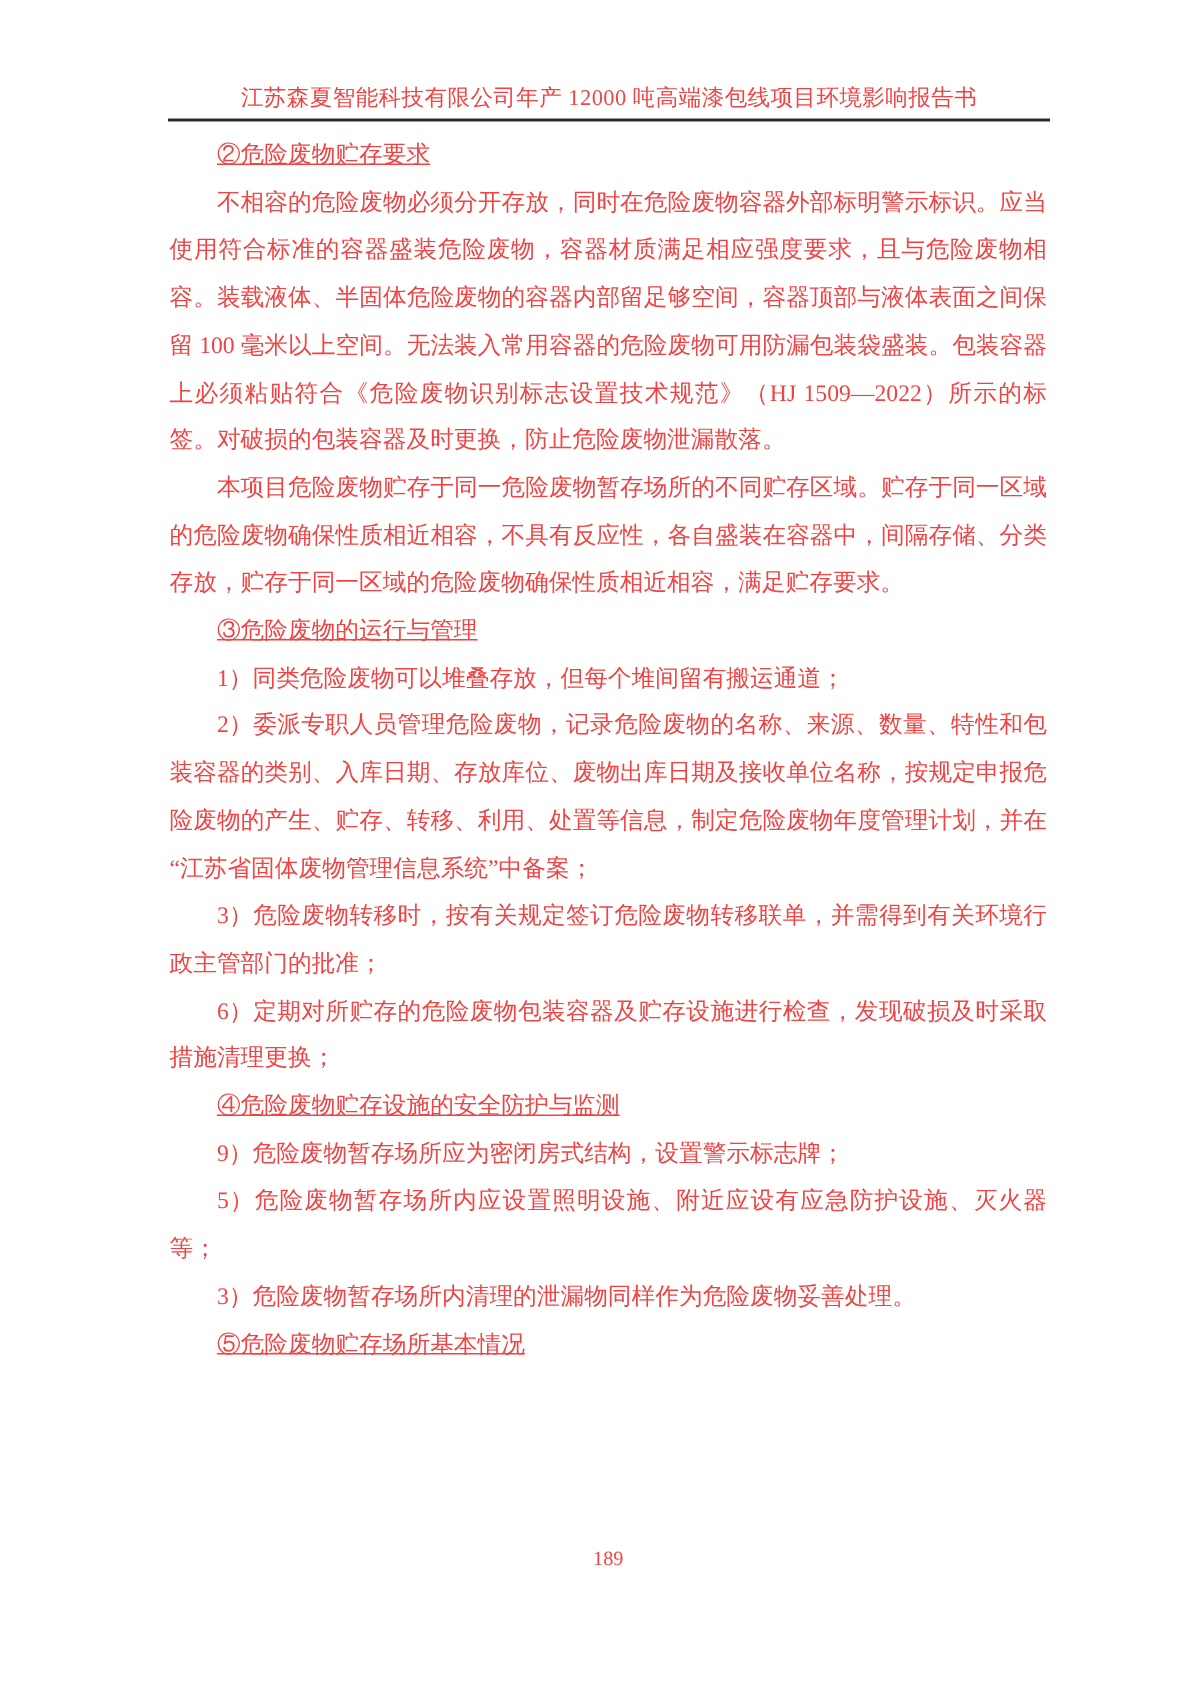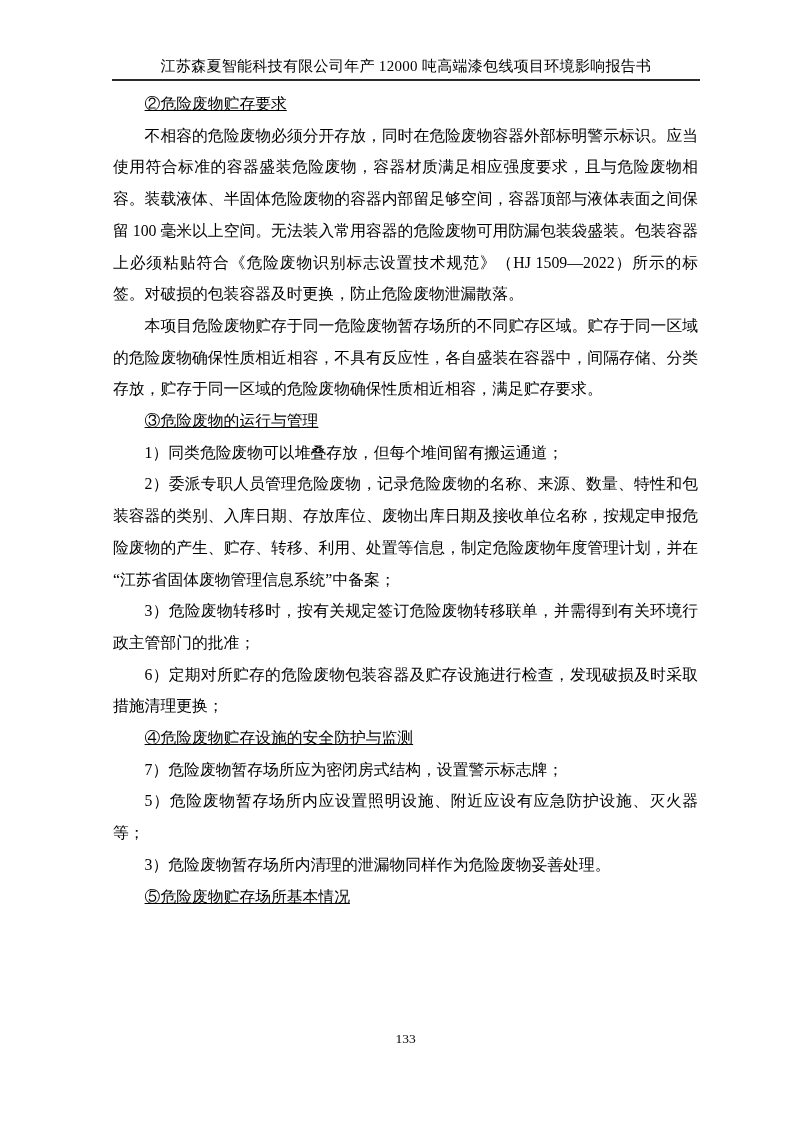--- a/index.html
+++ b/index.html
@@ -6,21 +6,21 @@
   html, body {
     margin: 0;
     padding: 0;
     background: #ffffff;
   }
   .page {
     position: relative;
     width: 793px;
     height: 1122px;
     background: #ffffff;
-    color: #000000;
+    color: #ef4444;
     font-family: "Liberation Serif", "DejaVu Serif", serif;
     overflow: hidden;
     box-sizing: border-box;
     padding-left: 20px;
   }
   .page-header {
     position: absolute;
     top: 57px;
     left: 112px;
     width: 588px;
@@ -73,23 +73,23 @@
   <div class="doc-body">
     <p class="blk heading">②危险废物贮存要求</p>
     <p class="blk paragraph">不相容的危险废物必须分开存放，同时在危险废物容器外部标明警示标识。应当使用符合标准的容器盛装危险废物，容器材质满足相应强度要求，且与危险废物相容。装载液体、半固体危险废物的容器内部留足够空间，容器顶部与液体表面之间保留 100 毫米以上空间。无法装入常用容器的危险废物可用防漏包装袋盛装。包装容器上必须粘贴符合《危险废物识别标志设置技术规范》（HJ 1509—2022）所示的标签。对破损的包装容器及时更换，防止危险废物泄漏散落。</p>
     <p class="blk paragraph">本项目危险废物贮存于同一危险废物暂存场所的不同贮存区域。贮存于同一区域的危险废物确保性质相近相容，不具有反应性，各自盛装在容器中，间隔存储、分类存放，贮存于同一区域的危险废物确保性质相近相容，满足贮存要求。</p>
     <p class="blk heading">③危险废物的运行与管理</p>
     <p class="blk paragraph">1）同类危险废物可以堆叠存放，但每个堆间留有搬运通道；</p>
     <p class="blk paragraph">2）委派专职人员管理危险废物，记录危险废物的名称、来源、数量、特性和包装容器的类别、入库日期、存放库位、废物出库日期及接收单位名称，按规定申报危险废物的产生、贮存、转移、利用、处置等信息，制定危险废物年度管理计划，并在“江苏省固体废物管理信息系统”中备案；</p>
     <p class="blk paragraph">3）危险废物转移时，按有关规定签订危险废物转移联单，并需得到有关环境行政主管部门的批准；</p>
     <p class="blk paragraph">6）定期对所贮存的危险废物包装容器及贮存设施进行检查，发现破损及时采取措施清理更换；</p>
     <p class="blk heading">④危险废物贮存设施的安全防护与监测</p>
-    <p class="blk paragraph">7）危险废物暂存场所应为密闭房式结构，设置警示标志牌；</p>
+    <p class="blk paragraph">9）危险废物暂存场所应为密闭房式结构，设置警示标志牌；</p>
     <p class="blk paragraph">5）危险废物暂存场所内应设置照明设施、附近应设有应急防护设施、灭火器等；</p>
     <p class="blk paragraph">3）危险废物暂存场所内清理的泄漏物同样作为危险废物妥善处理。</p>
     <p class="blk heading">⑤危险废物贮存场所基本情况</p>
   </div>
 
   <div class="page-footer">
-    <span>133</span>
+    <span>189</span>
   </div>
 
 </div>
 
 </body></html>

